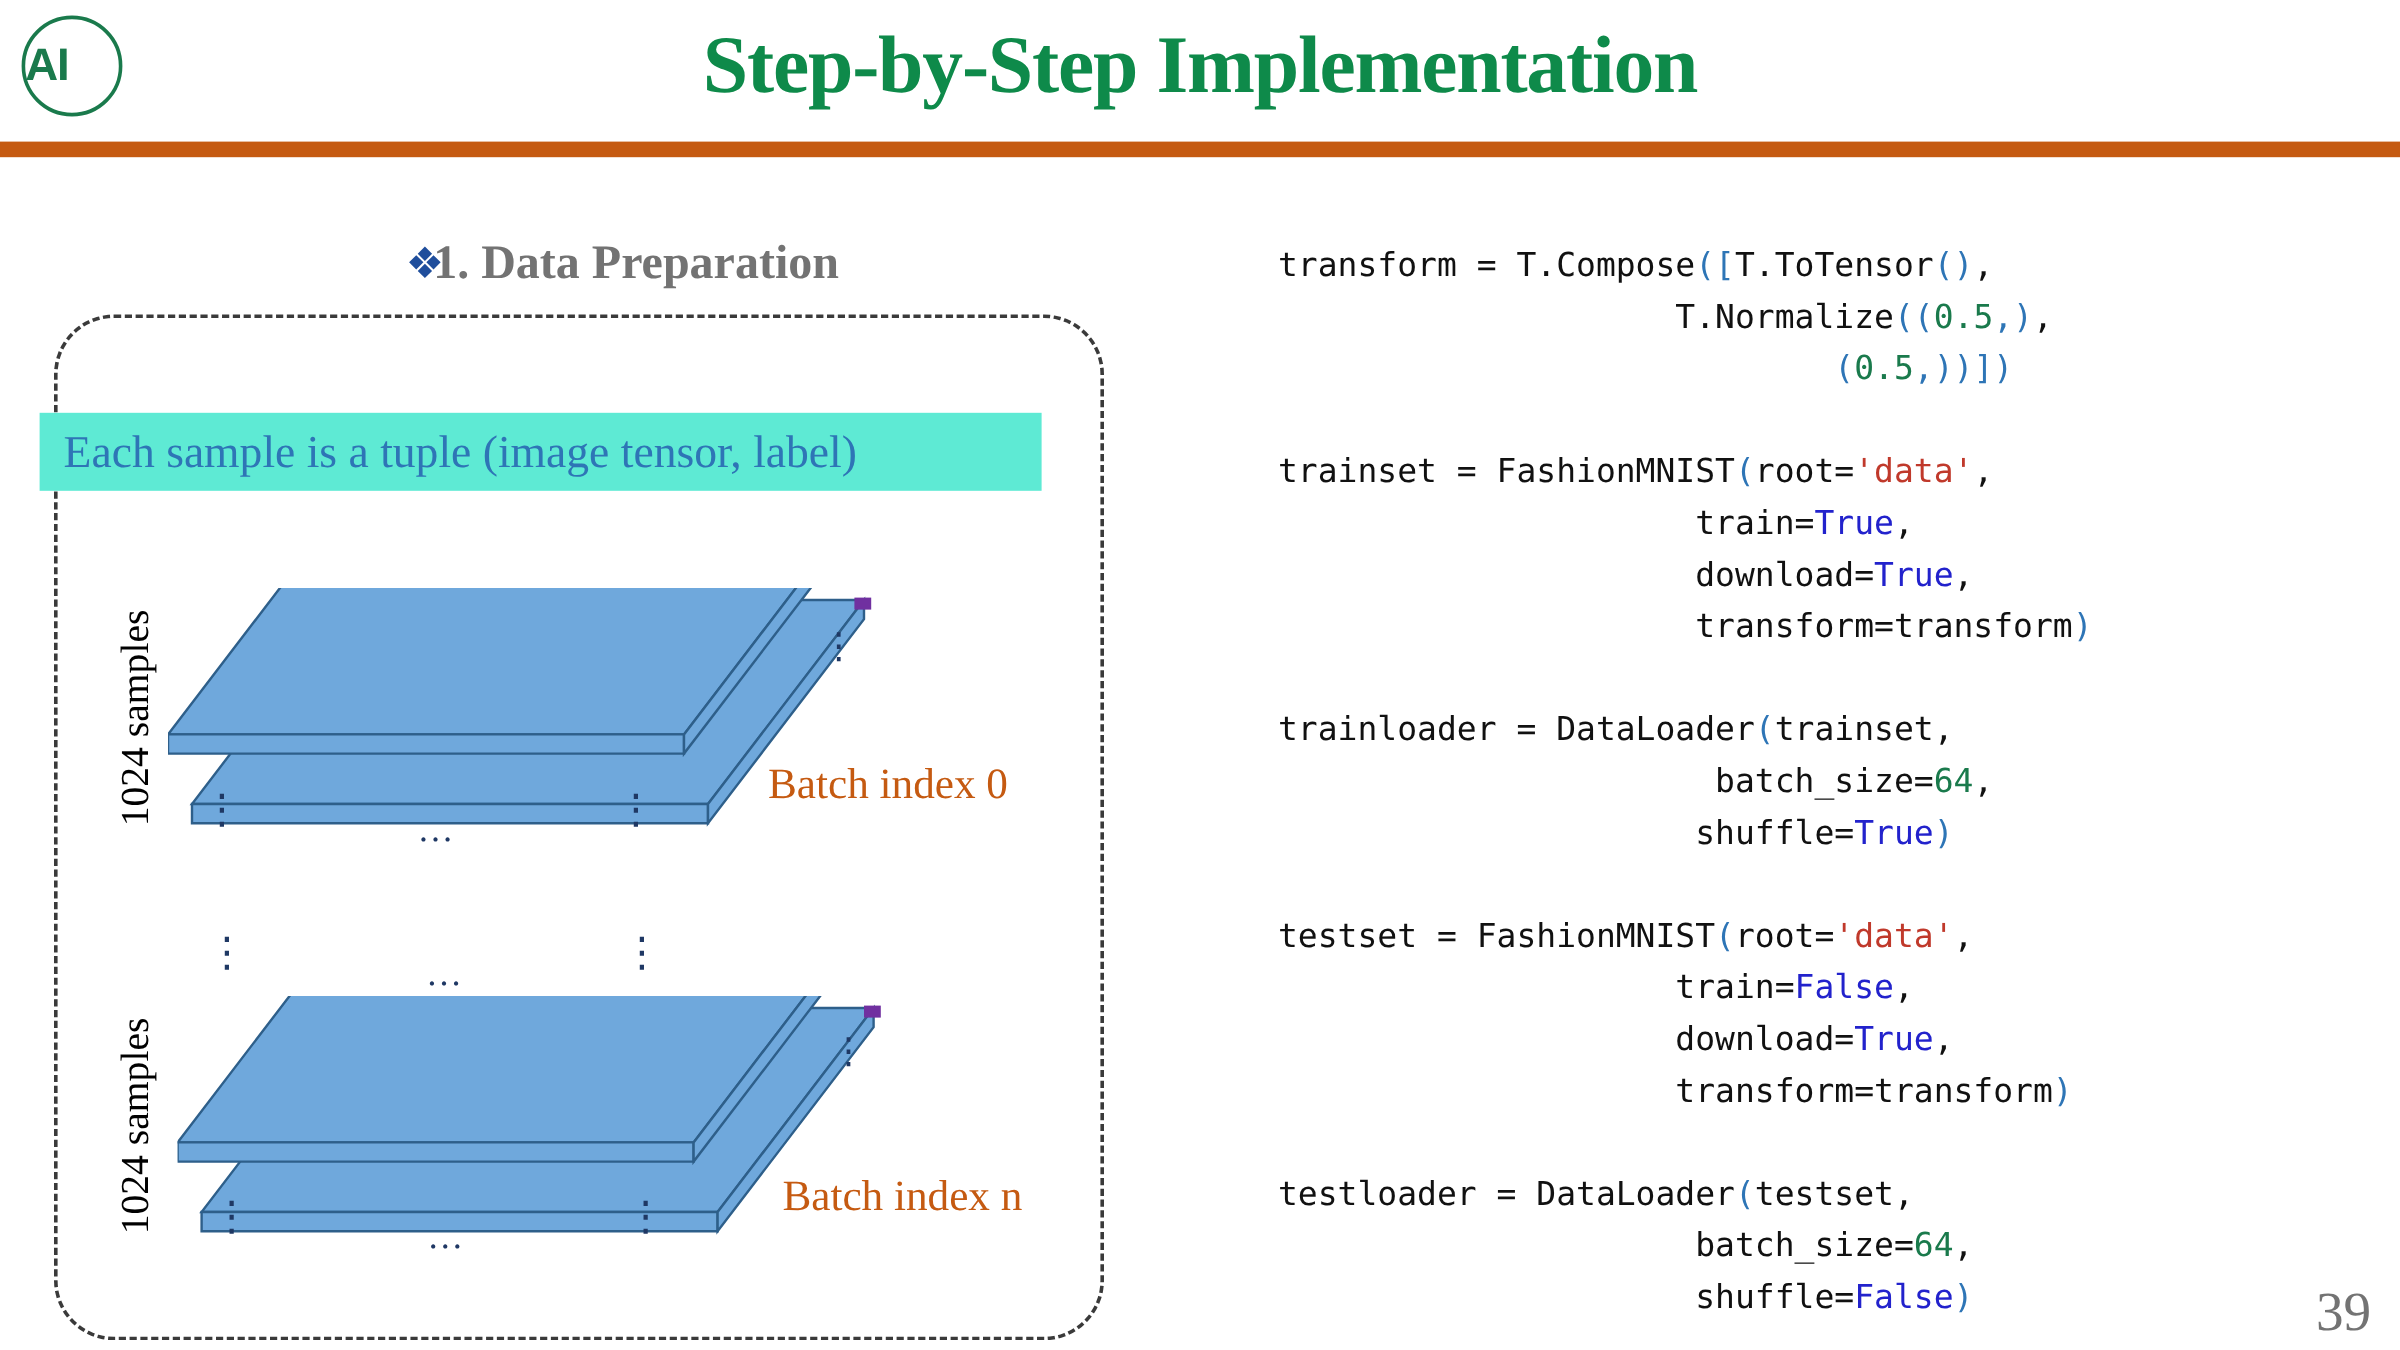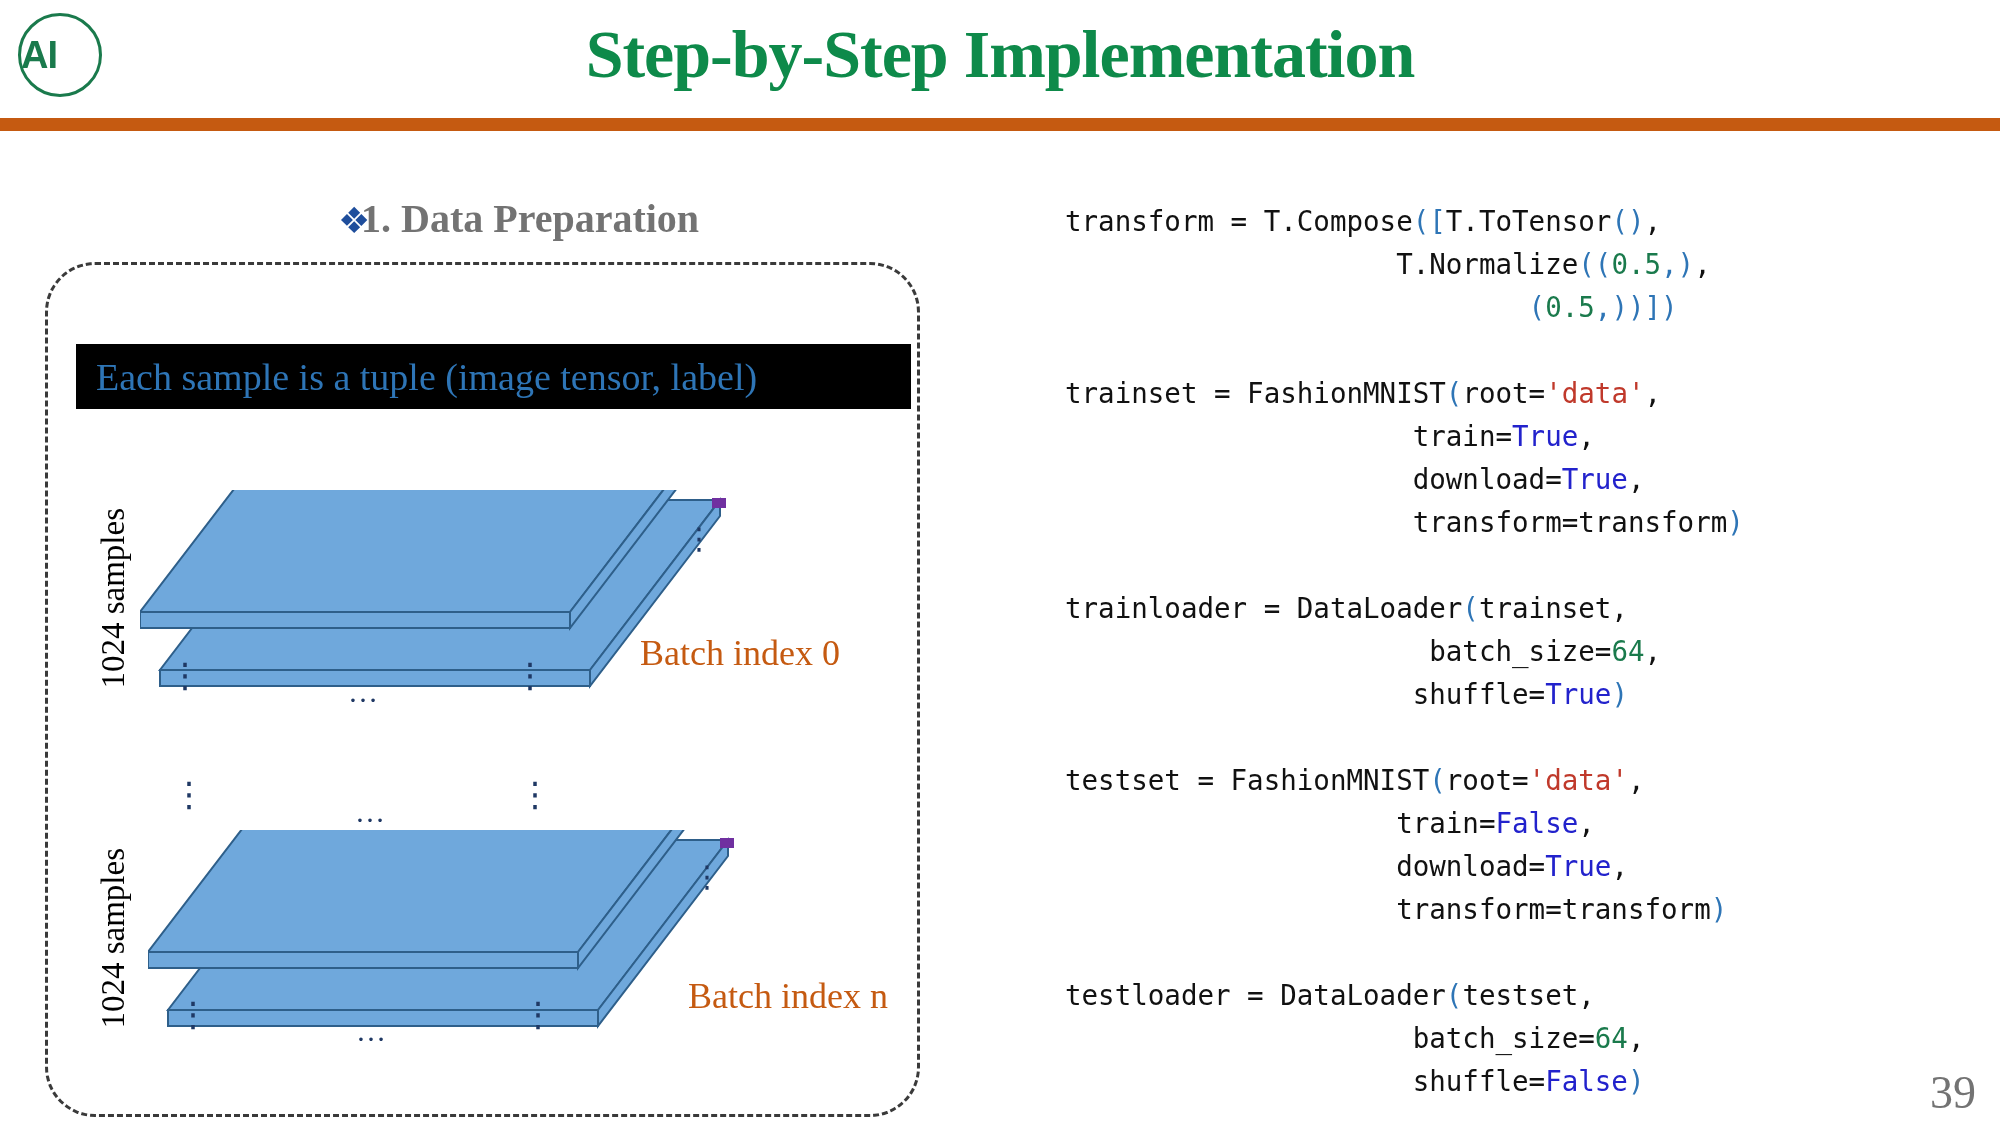--- a/index.html
+++ b/index.html
@@ -65,22 +65,22 @@
 
   .dashed-box{
     position:absolute;left:45px;top:262px;width:875px;height:855px;
     border:3px dashed #3a3a3a;
     border-radius:50px;
     box-sizing:border-box;
   }
 
   .note-box{
     position:absolute;left:33px;top:344px;width:835px;height:65px;
-    background:#000000;
-    display:flex;align-items:center;margin-left:43px;
+    background:#5eead4;
+    display:flex;align-items:center;
   }
   .note-text{
     font-family:"Liberation Serif", serif;
     font-size:38px;color:#2e75b6;
     padding-left:20px;
     white-space:nowrap;
   }
 
   
   .vlabel{
@@ -95,21 +95,21 @@
   .vlabel-2{left:95px;top:848px;}
 
   
   .batch-label{
     position:absolute;
     font-family:"Liberation Serif", serif;
     font-size:36px;color:#c55a11;
     white-space:nowrap;
   }
   .batch-0{left:640px;top:632px;}
-  .batch-n{left:652px;top:975px;margin-left:36px;}
+  .batch-n{left:652px;top:975px;}
 
   
   .mid-dots{
     position:absolute;
     font-family:"Liberation Serif", serif;
     color:#1f3864;
   }
   .md1{left:172px;top:785px;font-size:34px;line-height:20px;}
   .md2{left:355px;top:795px;font-size:30px;}
   .md3{left:518px;top:785px;font-size:34px;line-height:20px;}

